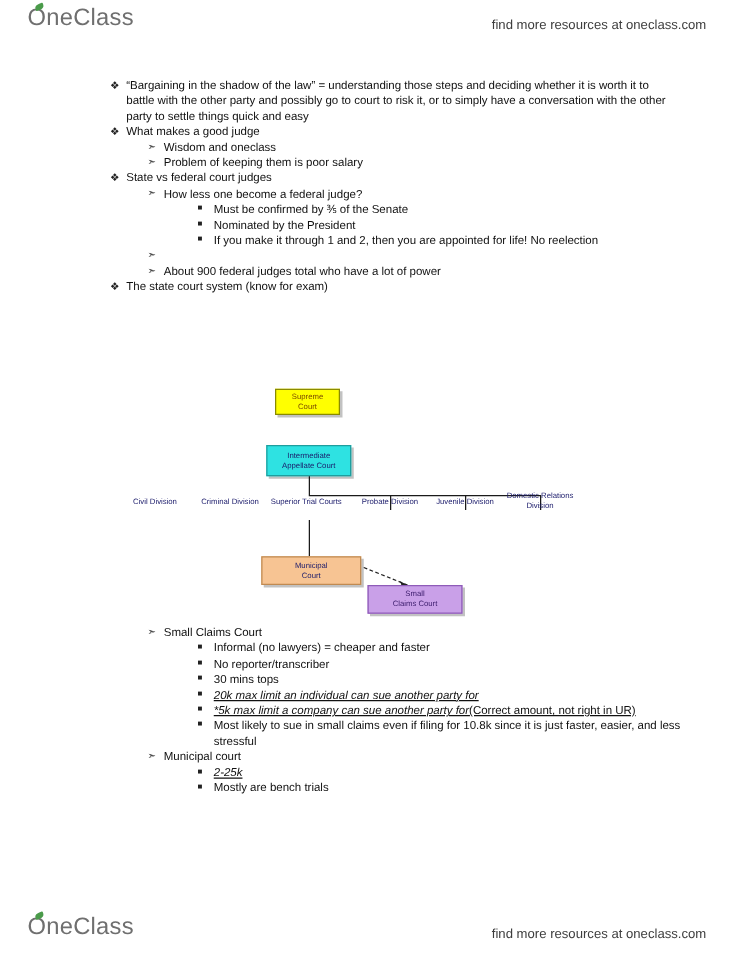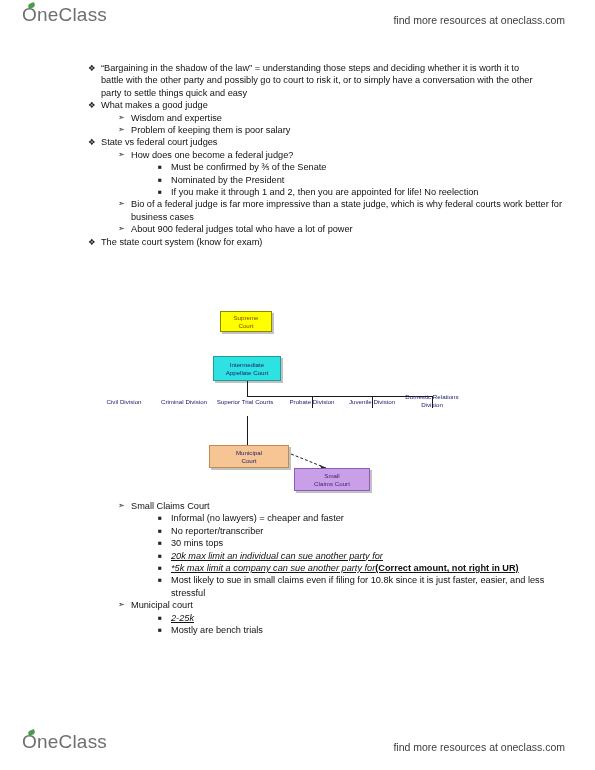--- a/index.html
+++ b/index.html
@@ -84,21 +84,21 @@
   .lvl1 { padding-left: 88px; }
   .lvl1 .bullet { font-size: 8.5px; }
   .lvl2 { padding-left: 118px; }
   .lvl3 { padding-left: 158px; }
   .lvl3 .bullet { font-size: 6.5px; }
 
   .lvl1 .txt, .lvl2 .txt { max-width: 432px; }
   .lvl3 .txt { max-width: 392px; }
 
   .iu { font-style: italic; text-decoration: underline; }
-  .bu { font-weight: bold; text-decoration: underline; }
+  .bu { font-weight: normal; text-decoration: underline; }
 
   
   .chart {
     position: absolute;
     left: 0; top: 306px;
     width: 595px; height: 190px;
   }
   .node {
     position: absolute;
     display: flex;
@@ -180,56 +180,55 @@
     <span class="txt">“Bargaining in the shadow of the law” = understanding those steps and deciding whether it is worth it to battle with the other party and possibly go to court to risk it, or to simply have a conversation with the other party to settle things quick and easy</span>
   </div>
 
   <div class="li lvl1">
     <span class="bullet">❖</span>
     <span class="txt">What makes a good judge</span>
   </div>
 
   <div class="li lvl2">
     <span class="bullet">➣</span>
-    <span class="txt">Wisdom and expertise</span>
+    <span class="txt">Wisdom and oneclass</span>
   </div>
 
   <div class="li lvl2">
     <span class="bullet">➣</span>
     <span class="txt">Problem of keeping them is poor salary</span>
   </div>
 
   <div class="li lvl1">
     <span class="bullet">❖</span>
     <span class="txt">State vs federal court judges</span>
   </div>
 
   <div class="li lvl2">
     <span class="bullet">➣</span>
-    <span class="txt">How does one become a federal judge?</span>
+    <span class="txt">How less one become a federal judge?</span>
   </div>
 
   <div class="li lvl3">
     <span class="bullet">■</span>
     <span class="txt">Must be confirmed by ⅗ of the Senate</span>
   </div>
 
   <div class="li lvl3">
     <span class="bullet">■</span>
     <span class="txt">Nominated by the President</span>
   </div>
 
   <div class="li lvl3">
     <span class="bullet">■</span>
     <span class="txt">If you make it through 1 and 2, then you are appointed for life! No reelection</span>
   </div>
 
   <div class="li lvl2">
     <span class="bullet">➣</span>
-    <span class="txt">Bio of a federal judge is far more impressive than a state judge, which is why federal courts work better for business cases</span>
   </div>
 
   <div class="li lvl2">
     <span class="bullet">➣</span>
     <span class="txt">About 900 federal judges total who have a lot of power</span>
   </div>
 
   <div class="li lvl1">
     <span class="bullet">❖</span>
     <span class="txt">The state court system (know for exam)</span>

